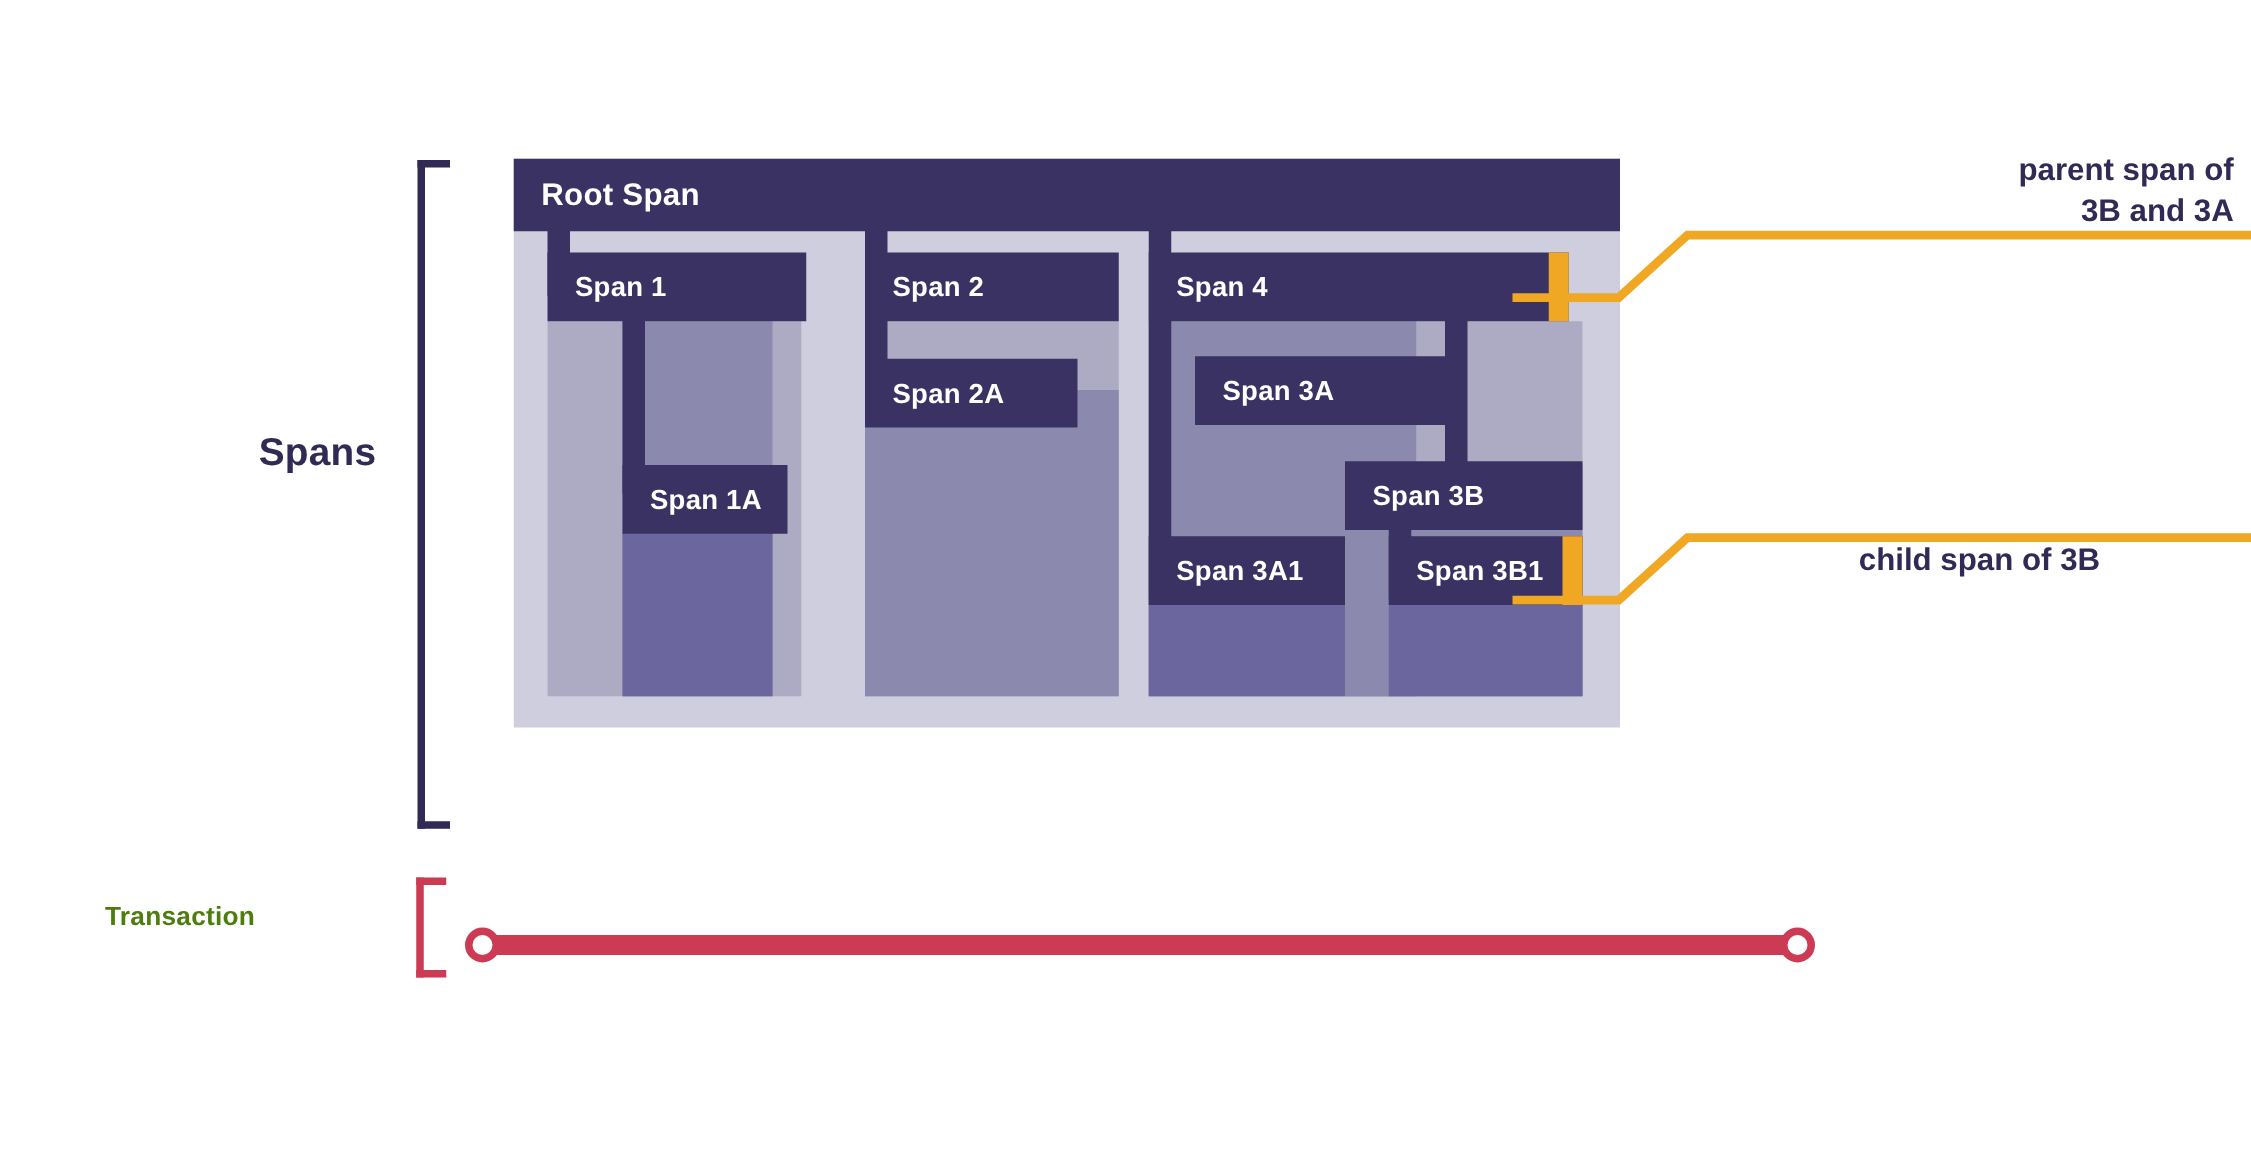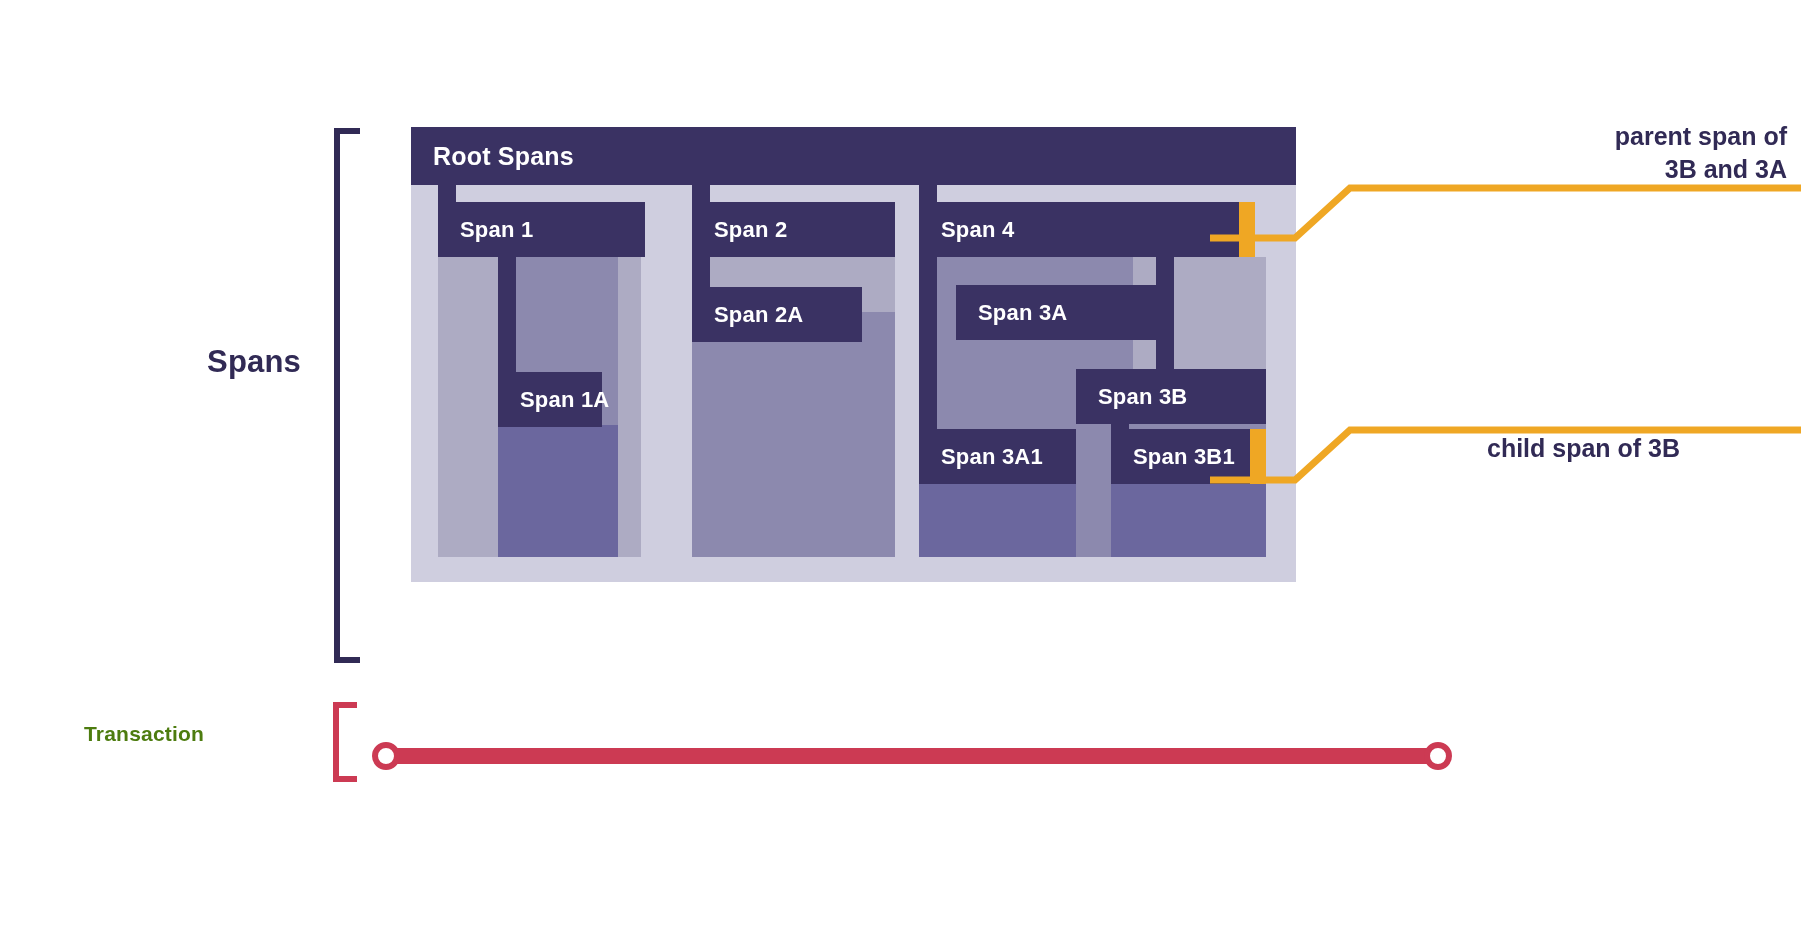--- a/index.html
+++ b/index.html
@@ -118,28 +118,28 @@
     <div class="stem" style="left:508px;top:55px;width:18px;height:55px;"></div>
 
     <div class="stem" style="left:87px;top:110px;width:18px;height:158px;"></div>
     <div class="stem" style="left:281px;top:110px;width:18px;height:75px;"></div>
     <div class="stem" style="left:508px;top:110px;width:18px;height:75px;"></div>
     <div class="stem" style="left:508px;top:185px;width:18px;height:167px;"></div>
     <div class="stem" style="left:745px;top:110px;width:18px;height:135px;"></div>
     <div class="stem" style="left:700px;top:245px;width:18px;height:107px;"></div>
 
     <div class="span-bar root" style="left:0px;top:0px;width:885px;height:58px;">
-      <span>Root Spans</span>
+      <span>Root Span</span>
     </div>
 
     <div class="span-bar" style="left:27px;top:75px;width:207px;height:55px;">
       <span>Span 1</span>
     </div>
 
-    <div class="span-bar" style="left:87px;top:245px;width:104px;height:55px;">
+    <div class="span-bar" style="left:87px;top:245px;width:132px;height:55px;">
       <span>Span 1A</span>
     </div>
 
     <div class="span-bar" style="left:281px;top:75px;width:203px;height:55px;">
       <span>Span 2</span>
     </div>
 
     <div class="span-bar" style="left:281px;top:160px;width:170px;height:55px;">
       <span>Span 2A</span>
     </div>

